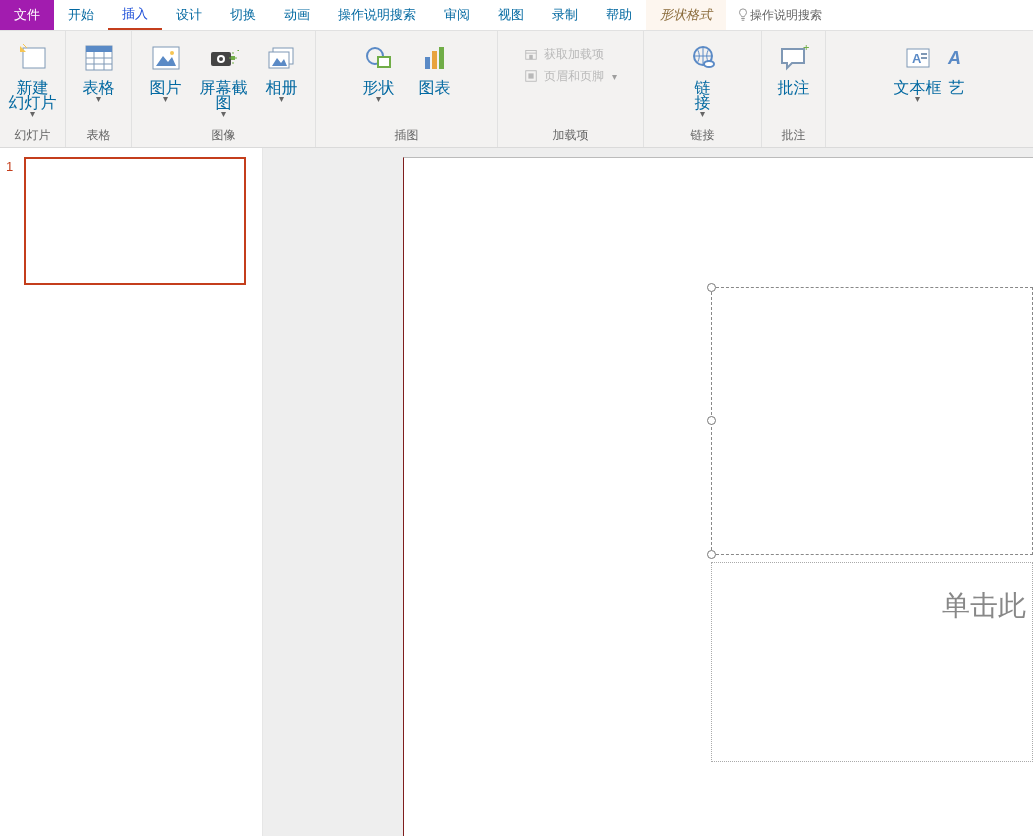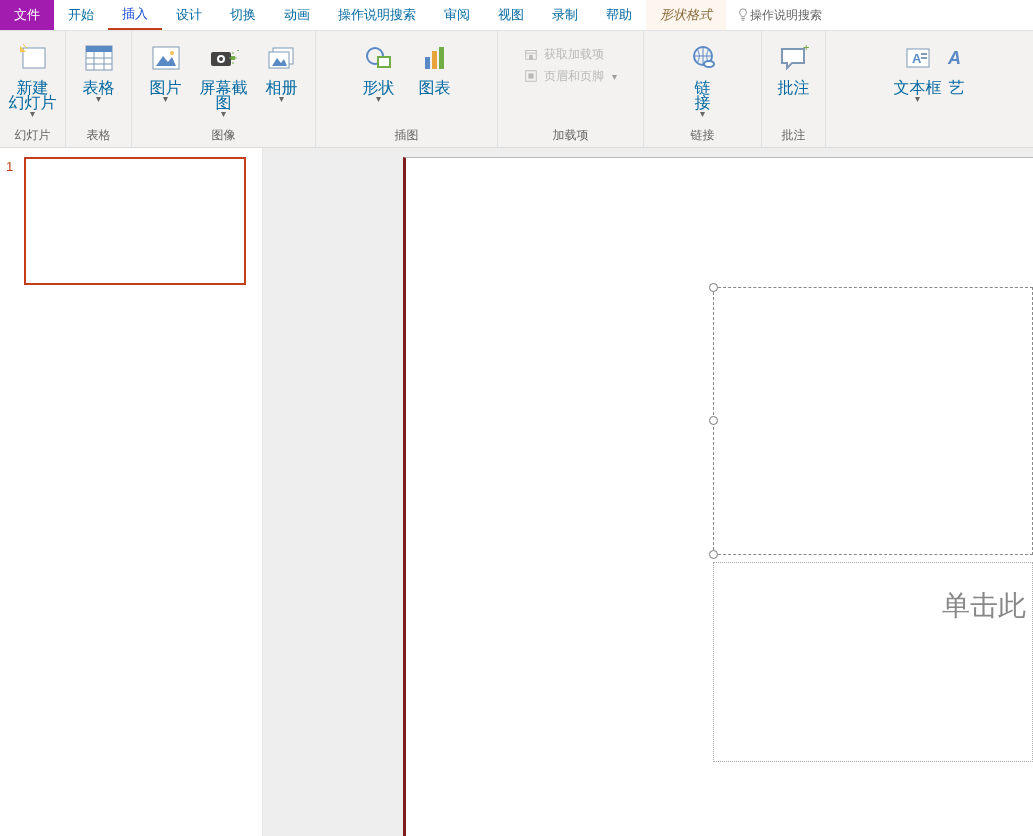--- a/index.html
+++ b/index.html
@@ -33,21 +33,21 @@
   .small-caret { color:#9e9e9e; font-size:10px; margin-left:2px; }
 
   
   .workspace { display: flex; height: calc(836px - 31px - 117px); }
   .thumb-panel { width: 263px; background: #fff; border-right: 1px solid #e6e6e6; padding-top: 9px; }
   .thumb-row { display: flex; padding-left: 6px; }
   .thumb-num { width: 18px; color: #c43e1c; font-size: 13px; padding-top: 2px; }
   .thumb { width: 222px; height: 128px; border: 2px solid #c43e1c; background: #fff; }
 
   .canvas-area { flex: 1; background: #eeeeee; position: relative; }
-  .slide-edge { position: absolute; left: 140px; top: 9px; right: 0; bottom: 0; background: #fff; border-left: 3px solid #7f1d1d; border-top: 1px solid #bbb; }
+  .slide-edge { position: absolute; left: 140px; top: 9px; right: 0; bottom: 0; background: #fff; border-left: 1px solid #7f1d1d; border-top: 1px solid #bbb; }
   .title-box { position: absolute; left: 307px; top: 129px; right: 0; height: 268px; border: 1px dashed #888; }
   .handle { position: absolute; width: 9px; height: 9px; border: 1px solid #777; background: #fff; border-radius: 50%; }
   .h-tl { left: -5px; top: -5px; }
   .h-ml { left: -5px; top: 50%; margin-top:-5px; }
   .h-bl { left: -5px; bottom: -5px; }
   .sub-box { position: absolute; left: 307px; top: 404px; right: 0; height: 200px; border: 1px dotted #aaa; }
   .sub-text { position: absolute; right: 6px; top: 24px; font-size: 28px; color: #888; }
 
   svg { flex-shrink:0; }
 </style>

